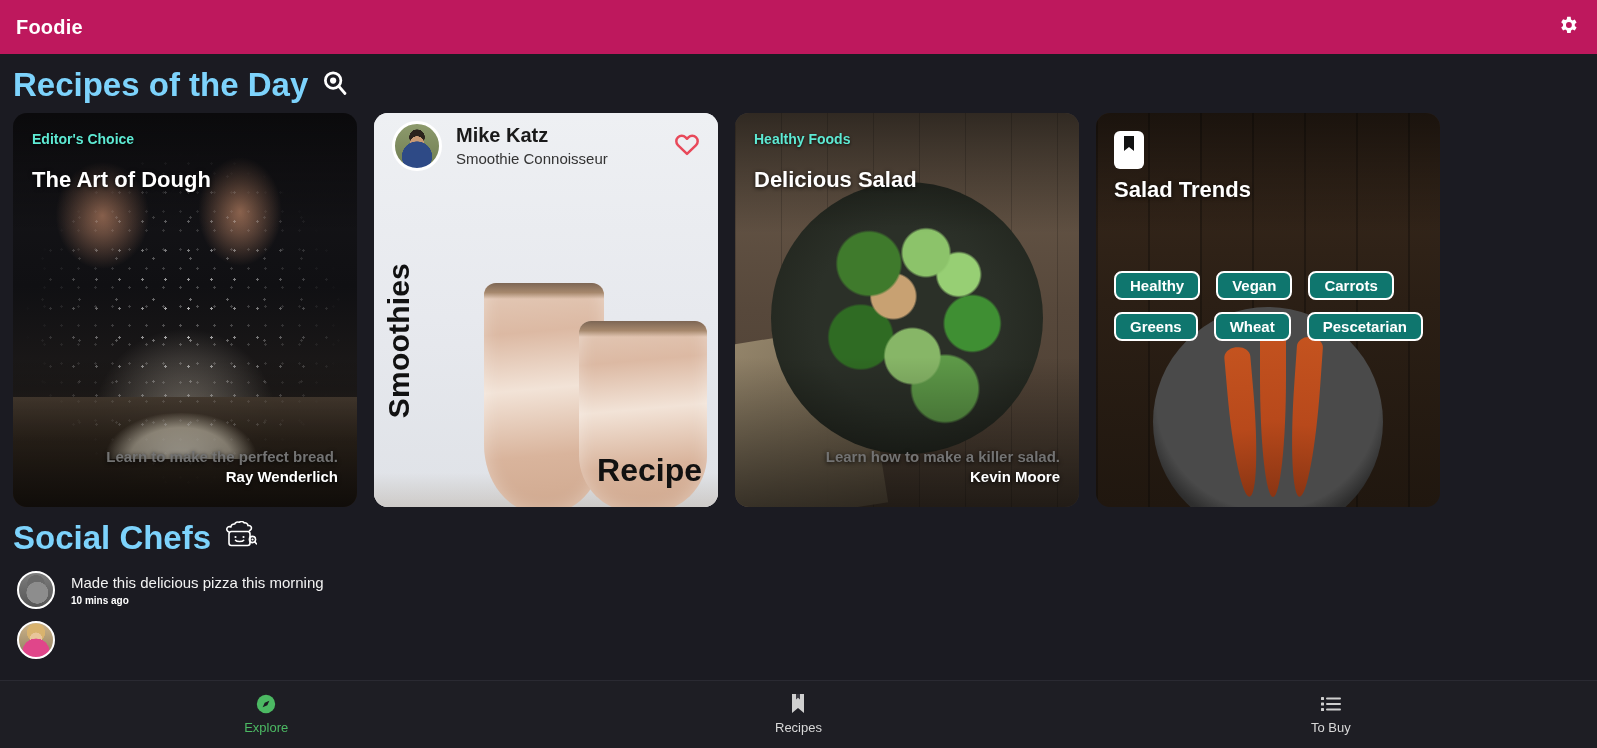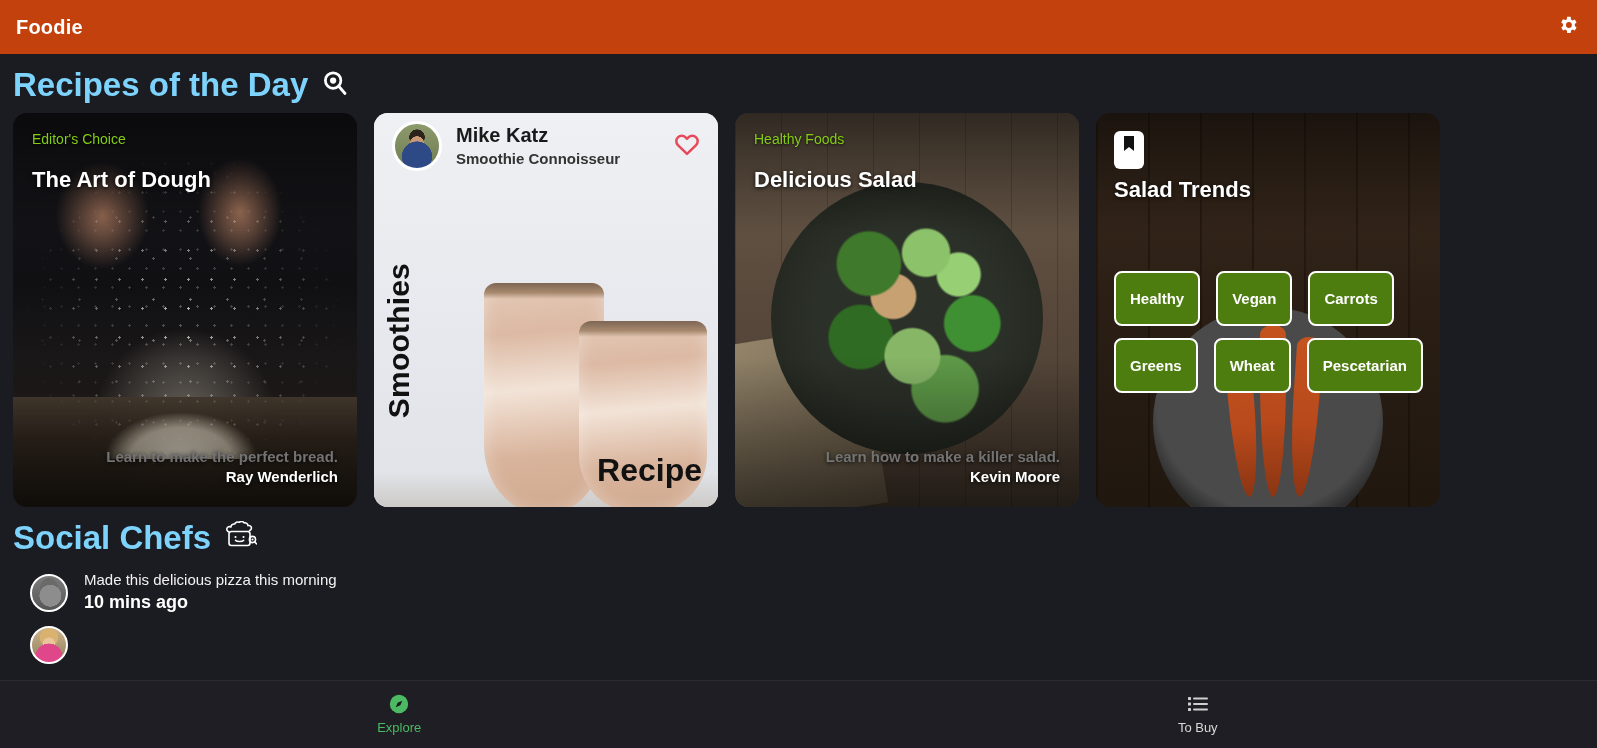--- a/index.html
+++ b/index.html
@@ -8,21 +8,21 @@
     height: 748px;
     overflow: hidden;
     background: #1b1b22;
     font-family: "Liberation Sans", sans-serif;
     color: #ffffff;
   }
 
   
   .topbar {
     height: 54px;
-    background: #c2410c;
+    background: #be185d;
     display: flex;
     align-items: center;
     justify-content: space-between;
     padding: 0 16px;
   }
   .app-title {
     font-size: 20px;
     font-weight: bold;
     letter-spacing: .2px;
     color: #ffffff;
@@ -187,21 +187,21 @@
   .scrim-top {
     position:absolute; left:0; right:0; top:0; height:120px;
     background: linear-gradient(180deg, rgba(0,0,0,.55) 0%, rgba(0,0,0,0) 100%);
   }
   .scrim-bottom {
     position:absolute; left:0; right:0; bottom:0; height:150px;
     background: linear-gradient(0deg, rgba(0,0,0,.55) 0%, rgba(0,0,0,0) 100%);
   }
   .card-kicker {
     position:absolute; left:19px; top:18px;
-    font-size: 14px; font-weight: normal; color:#84cc16;
+    font-size: 14px; font-weight: bold; color:#5eead4;
     text-shadow: 0 1px 3px rgba(0,0,0,.8);
   }
   .card-title {
     position:absolute; left:19px; top:38px;
     font-size: 22px; font-weight: bold; color:#ffffff;
     text-shadow: 0 1px 4px rgba(0,0,0,.85);
     margin-top: 16px;
   }
   .card-footer {
     position:absolute; right:19px; bottom:20px;
@@ -231,21 +231,21 @@
   }
   .avatar.mike {
     background:
       radial-gradient(circle at 50% 74%, #2e4a86 0 38%, rgba(46,74,134,0) 39%),
       radial-gradient(circle at 50% 44%, #c99a74 0 21%, rgba(201,154,116,0) 22%),
       radial-gradient(circle at 50% 30%, #2b231c 0 20%, rgba(43,35,28,0) 21%),
       linear-gradient(180deg,#8d9a6c 0%, #6f7d52 100%);
   }
   .chef-names { flex:1 1 auto; min-width:0; }
   .chef-name { font-size: 20px; font-weight: bold; color:#1a1a1a; line-height:1.2; }
-  .chef-role { font-size: 15px; color:#333333; line-height:1.35; margin-top:2px;font-weight:bold; }
+  .chef-role { font-size: 15px; color:#333333; line-height:1.35; margin-top:2px; }
   .heart-btn { flex:0 0 auto; width:26px; height:26px; cursor:pointer; display:flex; align-items:center; justify-content:center; }
 
   .vertical-label {
     position:absolute; left:8px; top:150px;
     writing-mode: vertical-rl;
     transform: rotate(180deg);
     font-size: 30px; font-weight: bold; color:#111111;
     letter-spacing: .2px;
   }
   .recipe-label {
@@ -264,31 +264,31 @@
   .trends-title {
     position:absolute; left:18px; top:64px;
     font-size: 22px; font-weight: bold; color:#ffffff;
     text-shadow: 0 1px 4px rgba(0,0,0,.85);
   }
   .tag-wrap {
     position:absolute; left:18px; right:14px; top:158px;
     display:flex; flex-wrap:wrap; gap:12px 16px;
   }
   .tag {
-    background:#4d7c0f;
+    background:#0f766e;
     border: 2px solid #ffffff;
     border-radius: 8px;
-    padding: 17px 14px;
+    padding: 4px 14px;
     font-size: 15px; font-weight: bold; color:#ffffff;
     cursor:pointer;
     white-space: nowrap;
   }
 
   
-  .feed { padding: 0 26px; }
+  .feed { padding: 0 13px; }
   .feed-item {
     display:flex; align-items:center; gap:16px;
     padding: 6px 0 6px 4px;
     cursor:pointer;
   }
   .feed-avatar {
     width: 38px; height: 38px; border-radius:50%;
     border: 2px solid #ffffff; flex:0 0 auto; overflow:hidden;
   }
   .feed-avatar.a1 {
@@ -299,21 +299,21 @@
   }
   .feed-avatar.a2 {
     background:
       radial-gradient(circle at 50% 86%, #e0468a 0 40%, rgba(224,70,138,0) 41%),
       radial-gradient(circle at 50% 46%, #e8c59a 0 24%, rgba(232,197,154,0) 25%),
       radial-gradient(circle at 50% 28%, #d9b36e 0 30%, rgba(217,179,110,0) 31%),
       linear-gradient(180deg,#cdb48a 0%, #8e7d5f 100%);
   }
   .feed-text { display:flex; flex-direction:column; gap:3px; }
   .feed-msg { font-size: 15px; color:#f2f2f2; line-height:1.2; }
-  .feed-time { font-size: 18px; font-weight: bold; color:#ffffff; line-height:1.2; }
+  .feed-time { font-size: 10px; font-weight: bold; color:#ffffff; line-height:1.2; }
 
   
   .bottom-nav {
     position:absolute; left:0; right:0; bottom:0;
     height: 68px;
     background:#1e1e24;
     border-top: 1px solid #2a2a32;
     display:flex; align-items:center;
   }
   .nav-item {
@@ -480,20 +480,29 @@
   <div class="nav-item active">
     <div class="nav-icon">
       <svg width="20" height="20" viewBox="0 0 24 24">
         <circle cx="12" cy="12" r="11" fill="#4cb963"></circle>
         <path d="M16 8 10.4 10.4 8 16l5.6-2.4Z" fill="#1b1b22"></path>
       </svg>
     </div>
     <div class="nav-label">Explore</div>
   </div>
 
+  <div class="nav-item">
+    <div class="nav-icon">
+      <svg width="14" height="20" viewBox="0 0 14 20">
+        <path d="M1 0h12v19l-6-5-6 5Z" fill="#cfcfcf"></path>
+        <path d="M5 0h4v5.4L7 3.8 5 5.4Z" fill="#3a3a42"></path>
+      </svg>
+    </div>
+    <div class="nav-label">Recipes</div>
+  </div>
 
   <div class="nav-item">
     <div class="nav-icon">
       <svg width="20" height="16" viewBox="0 0 20 16" fill="#cfcfcf">
         <rect x="0" y="1" width="3" height="3" rx=".6"></rect>
           <rect x="5" y="1.6" width="15" height="2" rx="1"></rect>
         <rect x="0" y="6.5" width="3" height="3" rx=".6"></rect>
           <rect x="5" y="7.1" width="15" height="2" rx="1"></rect>
         <rect x="0" y="12" width="3" height="3" rx=".6"></rect>
           <rect x="5" y="12.6" width="15" height="2" rx="1"></rect>

